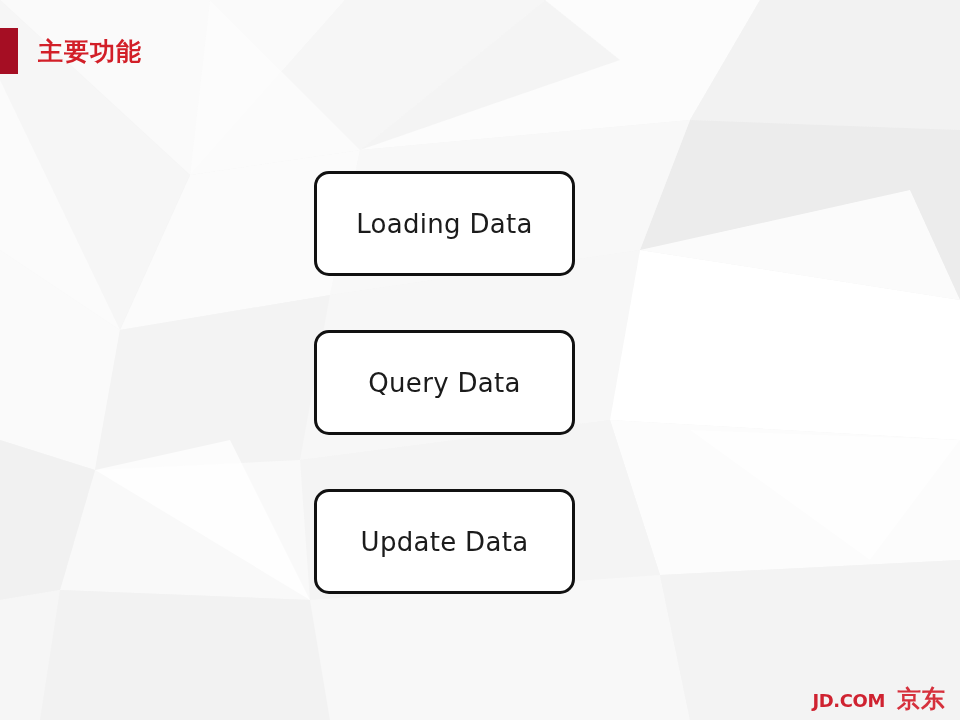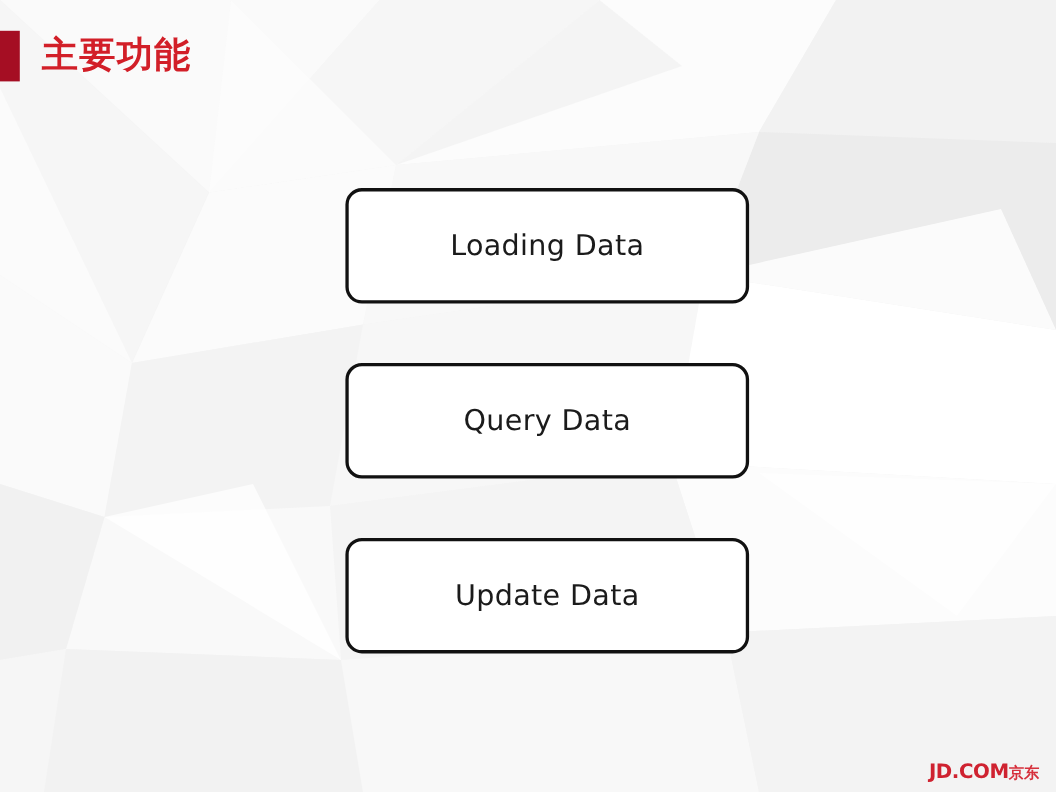--- a/index.html
+++ b/index.html
@@ -39,35 +39,35 @@
   }
 
   #title-bar {
     width: 18px;
     height: 46px;
     background: #a50e23;
   }
 
   #title-text {
     margin-left: 20px;
-    font-family: Liberation Serif, serif;
-    font-size: 33px;
+    font-family: Liberation Sans, sans-serif;
+    font-size: 25px;
     font-weight: bold;
     color: #d21f28;
     letter-spacing: 1px;
     line-height: 1;
     white-space: nowrap;
     text-align: center;
   }
 
   
   .flow-box {
     position: absolute;
     left: 314px;
-    width: 367px;
+    width: 261px;
     height: 105px;
     box-sizing: border-box;
     background: #ffffff;
     border: 3px solid #111111;
     border-radius: 15px;
     display: flex;
     align-items: center;
     justify-content: center;
   }
 
@@ -97,23 +97,23 @@
 
   #logo-latin {
     font-family: "DejaVu Sans", "Liberation Sans", sans-serif;
     font-size: 18px;
     font-weight: bold;
     color: #cf2230;
     letter-spacing: -0.4px;
   }
 
   #logo-cn {
-    margin-left: 0;
+    margin-left: 12px;
     font-family: "DejaVu Sans", "Liberation Sans", sans-serif;
-    font-size: 14px;
+    font-size: 24px;
     font-weight: bold;
     color: #d6303c;
     letter-spacing: 0px;
   }
 </style>
 </head>
 <body>
 
 <div id="slide">
 

